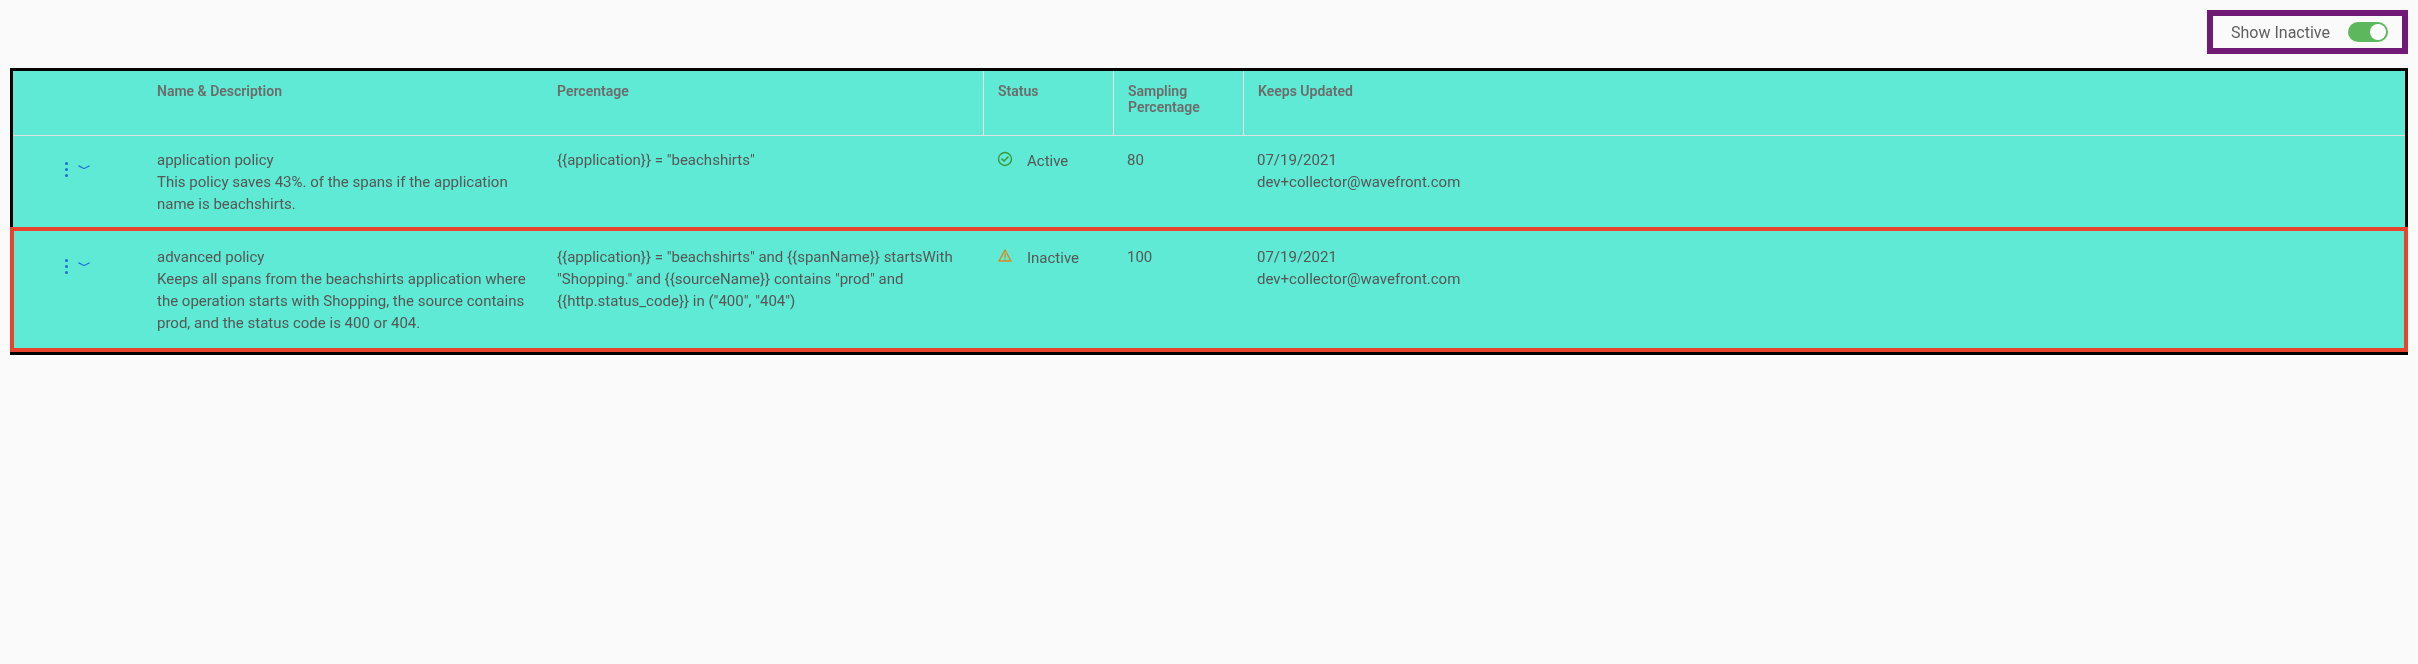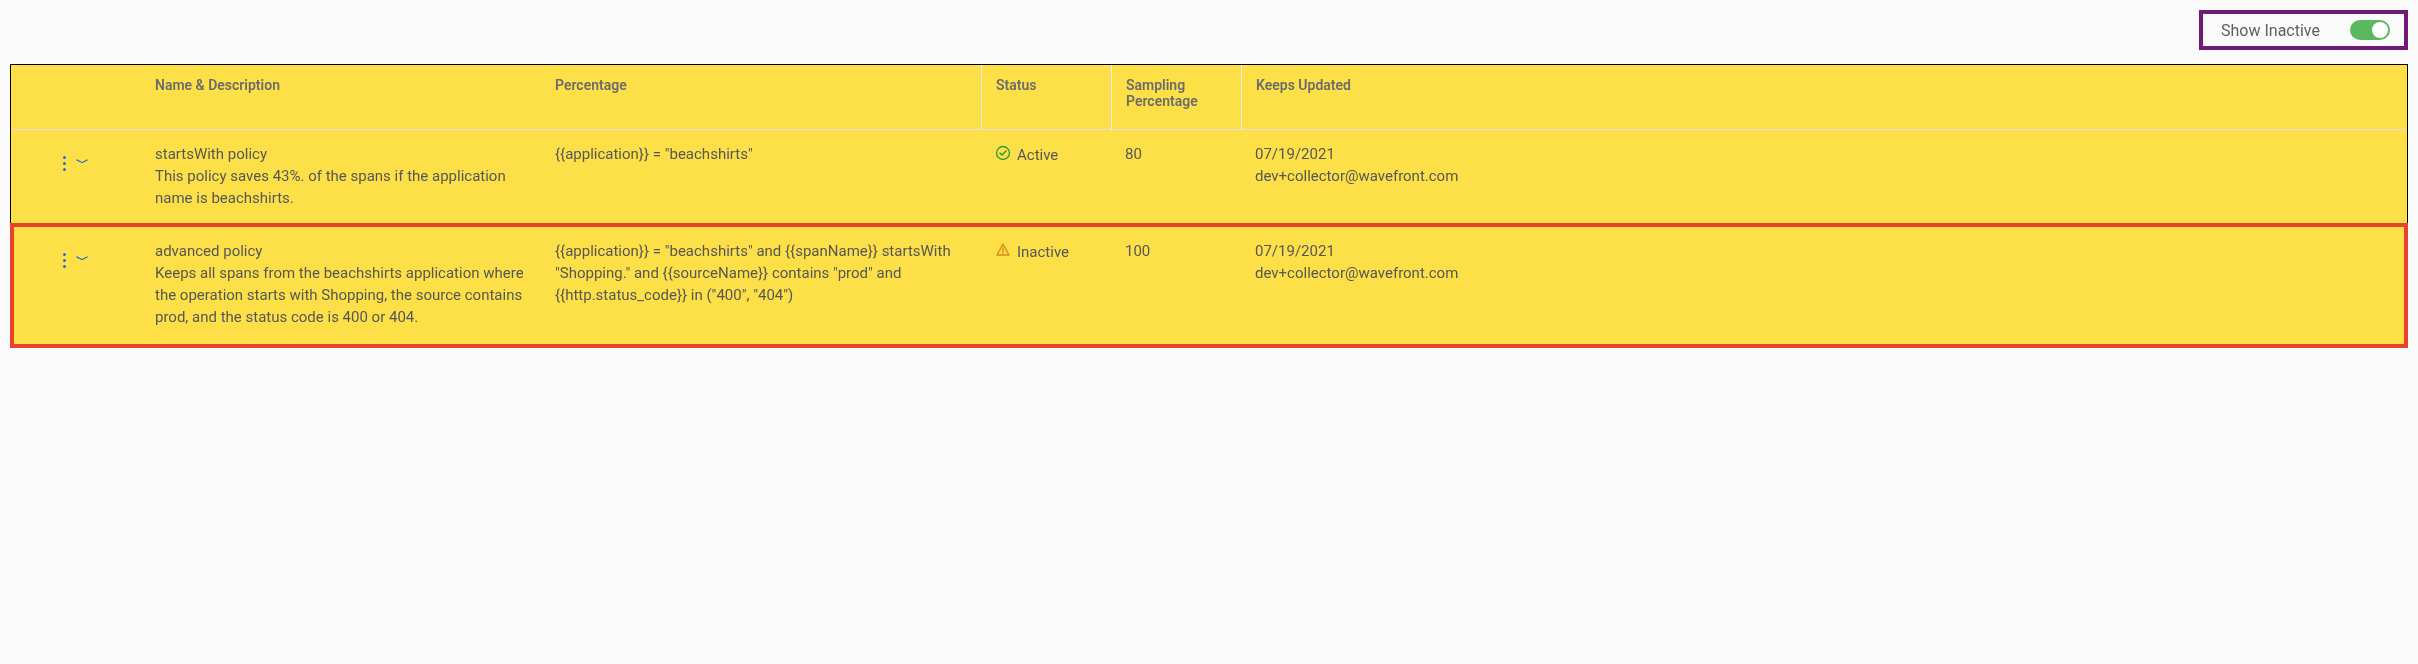--- a/index.html
+++ b/index.html
@@ -10,25 +10,25 @@
     font-size: 15px;
     padding: 10px;
   }
   .toolbar {
     display: flex;
     justify-content: flex-end;
     align-items: center;
     margin-bottom: 14px;
   }
   .show-inactive-box {
-    border: 4px solid #701a75;
+    border: 6px solid #701a75;
     padding: 6px 14px 6px 18px;
     display: inline-flex;
     align-items: center;
-    gap: 30px;
+    gap: 18px;
   }
   .show-inactive-label {
     color: #5f5f5f;
     font-size: 16px;
   }
   .toggle {
     width: 40px;
     height: 20px;
     background: #5cb85c;
     border-radius: 10px;
@@ -39,24 +39,24 @@
     position: absolute;
     right: 2px;
     top: 2px;
     width: 16px;
     height: 16px;
     background: #fff;
     border-radius: 50%;
   }
   .policy-table {
     width: 100%;
-    border: 1px solid #000000;
+    border: 3px solid #000000;
     border-collapse: separate;
     border-spacing: 0;
-    background: #fde047;
+    background: #5eead4;
   }
   .policy-table th {
     text-align: left;
     font-weight: 600;
     color: #6c6c6c;
     font-size: 14px;
     padding: 12px 14px 20px 14px;
     border-bottom: 1px solid #e0e0e0;
     vertical-align: top;
   }
@@ -99,21 +99,21 @@
   }
   .chevron {
     cursor: pointer;
     font-size: 13px;
   }
   .policy-name { color: #575757; }
   .policy-desc { color: #575757; }
   .status-cell {
     display: flex;
     align-items: center;
-    gap: 6px;
+    gap: 14px;
   }
   .icon-active {
     color: #3c9a3c;
     font-size: 16px;
   }
   .icon-inactive {
     color: #d98a1d;
     font-size: 16px;
   }
   .row-highlight td {
@@ -158,21 +158,21 @@
     <tr id="row-0">
           <td class="controls-cell"><div class="controls-inner">
               <div class="kebab">
                 <span></span>
                 <span></span>
                 <span></span>
               </div>
               <div class="chevron" style="font-weight: 700;">﹀</div>
             </div></td>
           <td>
-            <div class="policy-name">startsWith policy</div>
+            <div class="policy-name">application policy</div>
             <div class="policy-desc">This policy saves 43%. of the spans if the application name is beachshirts.</div>
           </td>
           <td>{{application}} = "beachshirts"</td>
           <td>
             <div class="status-cell">
               <span class="icon-active"><svg width="16" height="16" viewBox="0 0 16 16" fill="none">
                   <circle cx="8" cy="8" r="6.5" stroke="#3c9a3c" stroke-width="1.4"></circle>
                   <path d="M5 8.2 L7 10 L11 6" stroke="#3c9a3c" stroke-width="1.6" fill="none" stroke-linecap="round" stroke-linejoin="round"></path>
                 </svg></span>
               <span>Active</span>

